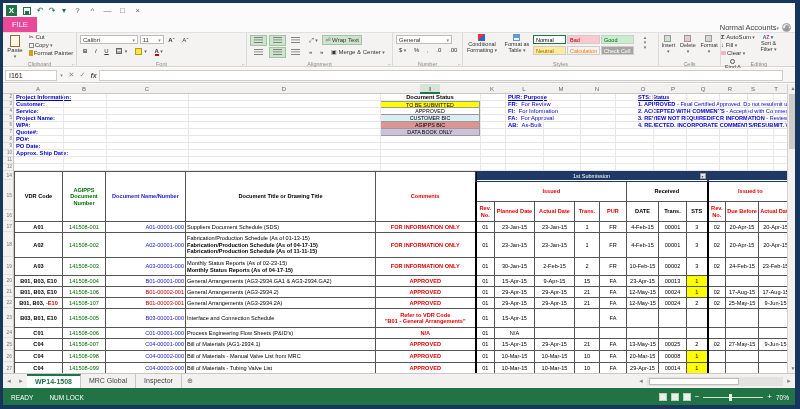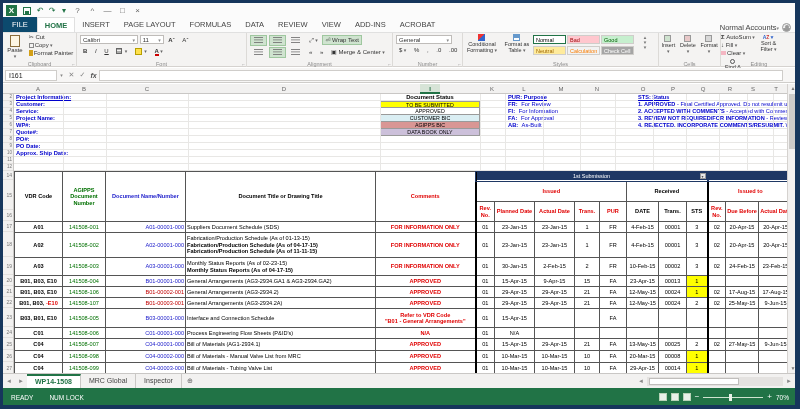--- a/index.html
+++ b/index.html
@@ -9,21 +9,21 @@
   
   #titlebar{left:0;top:0;width:100%;height:15px;background:#fbfbfb;display:flex;align-items:center;font-size:8px;color:#444;}
   #xl-logo{width:11px;height:11px;background:#217346;color:#fff;font-size:8px;font-weight:bold;text-align:center;line-height:11px;margin:0 3px;}
   .qat{width:12px;text-align:center;color:#217346;font-size:8px;cursor:default;}
   #saveicon{width:8px;height:8px;border:1px solid #217346;position:relative;margin:0 3px;}
   #saveicon:after{content:"";position:absolute;left:1px;bottom:0;width:4px;height:3px;background:#217346;}
   #doc-title{flex:1;text-align:center;color:#555;font-size:7.5px;}
   .winctl{width:15px;text-align:center;font-size:8px;color:#666;}
   
   #tabsrow{left:0;top:15px;width:100%;height:15px;background:#fbfbfb;border-bottom:1px solid #e0e0e0;display:flex;align-items:flex-end;font-size:7.5px;}
-  #filetab{background:#0c4a6e;color:#fff;padding:2px 9px;height:15px;line-height:11px;}
+  #filetab{background:#ec4899;color:#fff;padding:2px 9px;height:15px;line-height:11px;}
   .rtab{padding:2px 7px;color:#444;height:15px;line-height:11px;}
   .rtab.active{background:#fff;color:#217346;border:1px solid #e0e0e0;border-bottom:none;font-weight:bold;}
   #acct{margin-left:auto;display:flex;align-items:center;color:#444;padding-right:4px;}
   #avatar{width:9px;height:9px;border-radius:50%;border:1px solid #999;margin-left:3px;position:relative;overflow:hidden;background:#eee;}
   #avatar:after{content:"";position:absolute;left:2px;top:1px;width:4px;height:4px;border-radius:50%;background:#999;box-shadow:-2px 5px 0 2px #999,2px 5px 0 2px #999;}
   
   #ribbon{left:0;top:30px;width:100%;height:34px;background:#f4f3f2;border-bottom:1px solid #d5d2cf;font-size:6px;color:#333;}
   .grp{position:absolute;top:0;height:34px;border-right:1px solid #dcdad7;}
   .grplabel{position:absolute;bottom:0;left:0;right:0;text-align:center;color:#8a8a8a;font-size:5.5px;}
   .launch{position:absolute;right:1px;bottom:0;font-size:5px;color:#999;}
@@ -119,31 +119,20 @@
     <span class="qat">▾</span>
     <span class="winctl">?</span>
     <span class="winctl">^</span>
     <span class="winctl">—</span>
     <span class="winctl">□</span>
     <span class="winctl">×</span>
   </div>
 
   <div id="tabsrow" class="abs">
     <span id="filetab">FILE</span>
-    <span id="tabslist" style="display:flex;">
-        <span class="rtab active">HOME</span>
-        <span class="rtab">INSERT</span>
-        <span class="rtab">PAGE LAYOUT</span>
-        <span class="rtab">FORMULAS</span>
-        <span class="rtab">DATA</span>
-        <span class="rtab">REVIEW</span>
-        <span class="rtab">VIEW</span>
-        <span class="rtab">ADD-INS</span>
-        <span class="rtab">ACROBAT</span>
-      </span>
     <span id="acct">
       <span>Normal Accounts</span>
       <span style="font-size:5px;color:#888;"> ▾</span>
       <span id="avatar"></span>
     </span>
   </div>
 
   <div id="ribbon" class="abs">
 
     <div class="grp" style="left:0;width:74px;">

